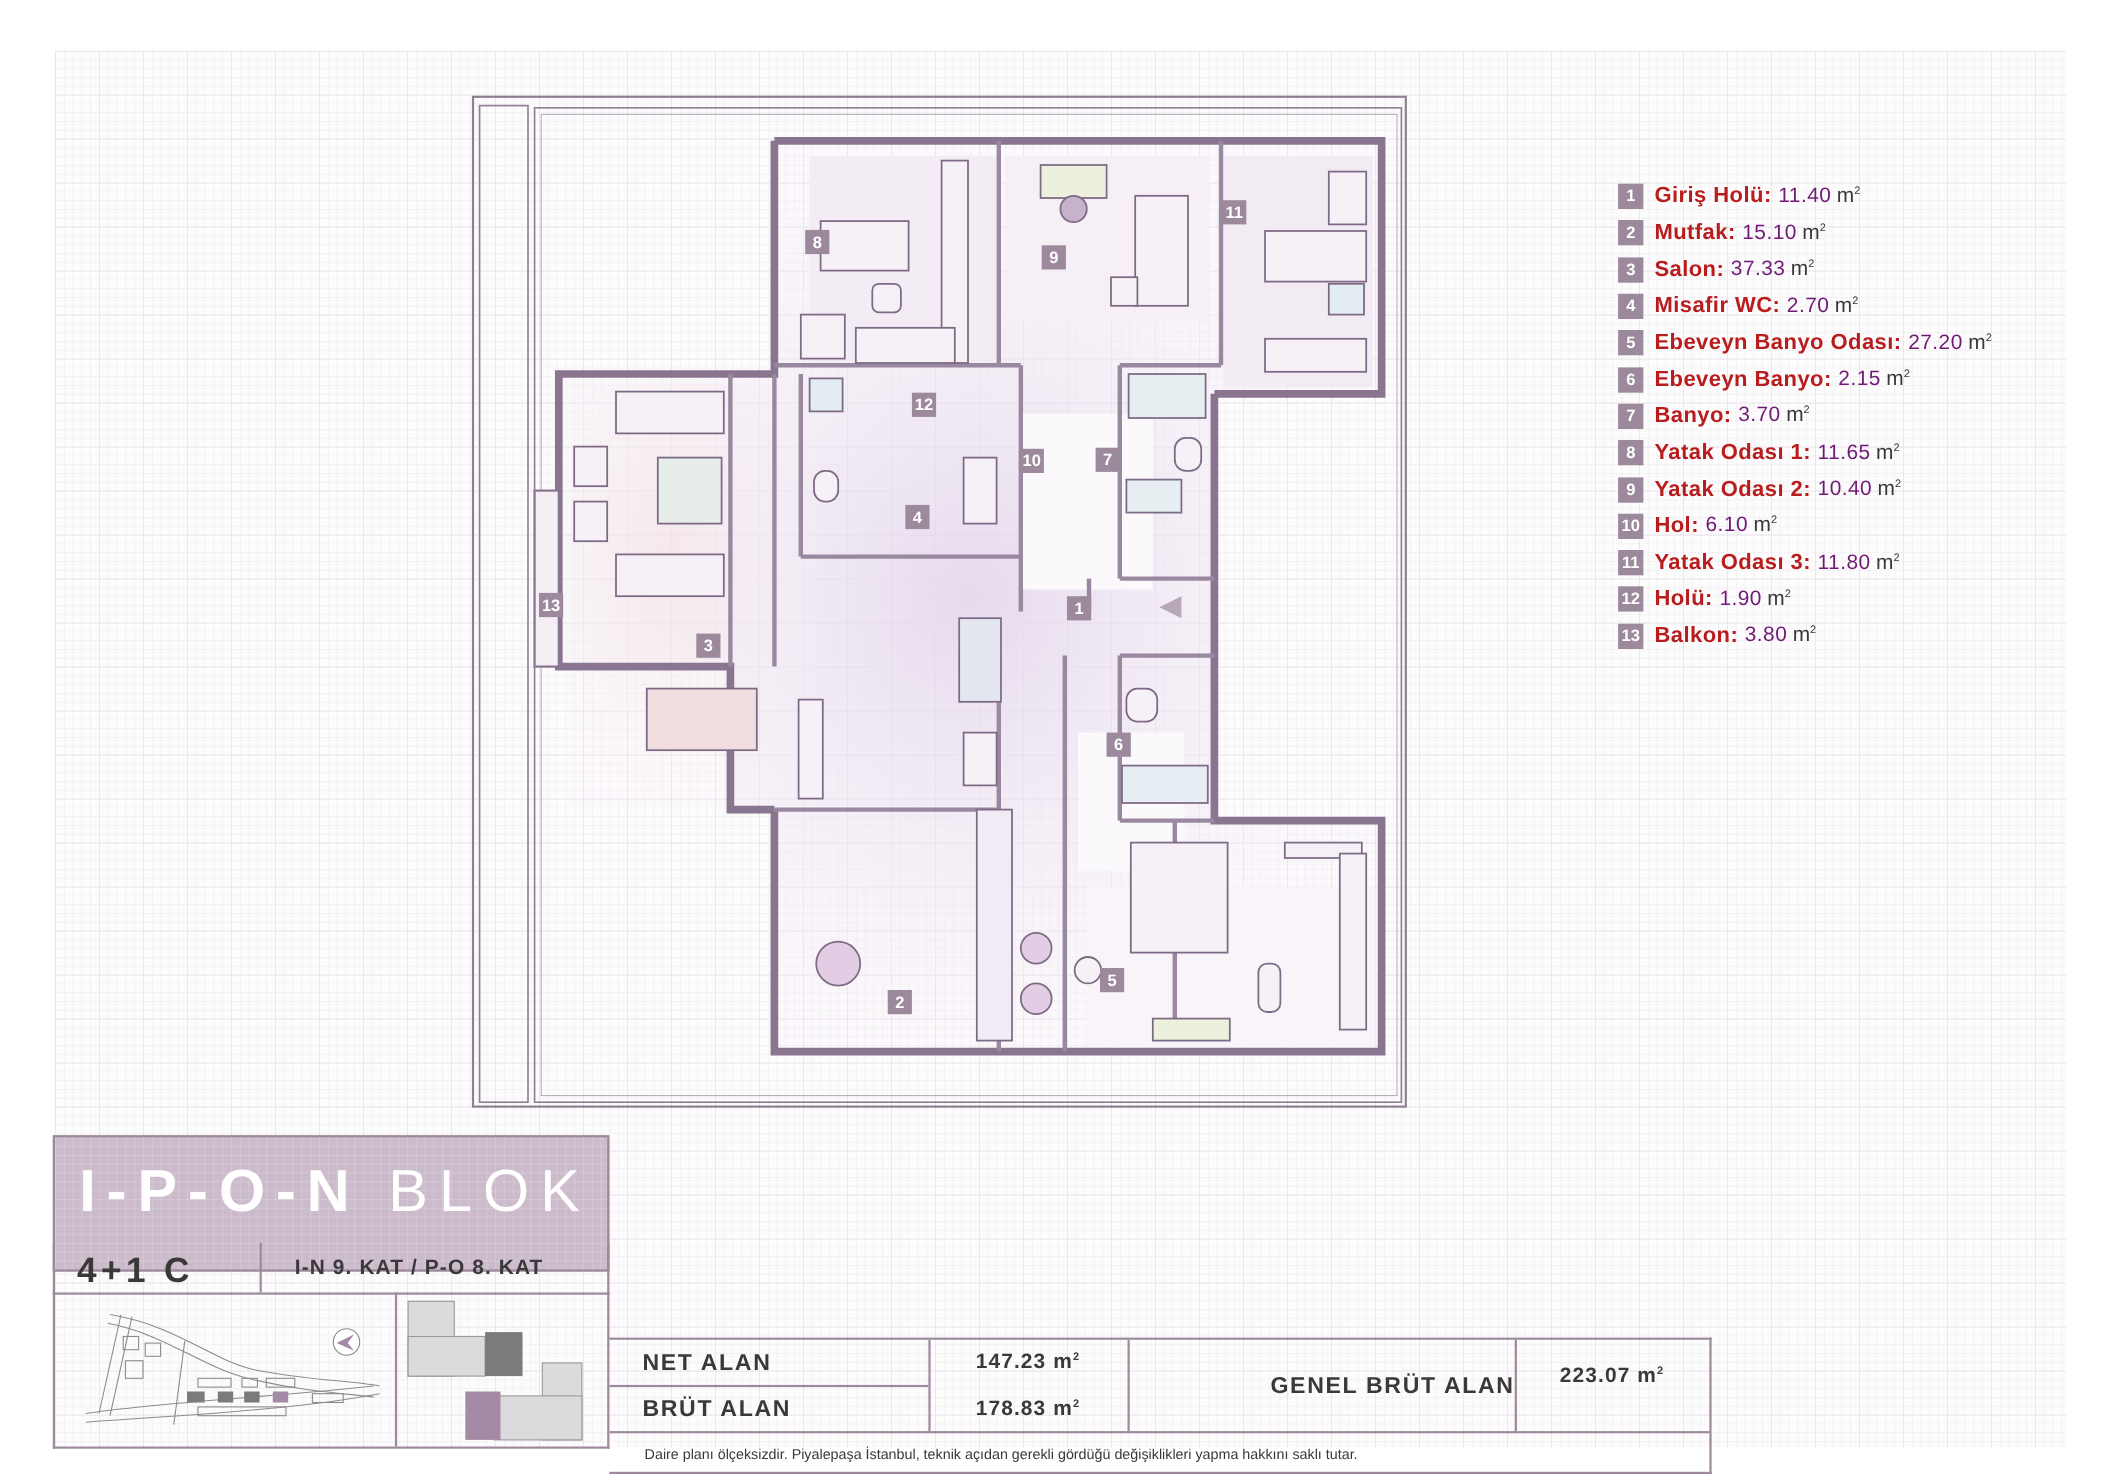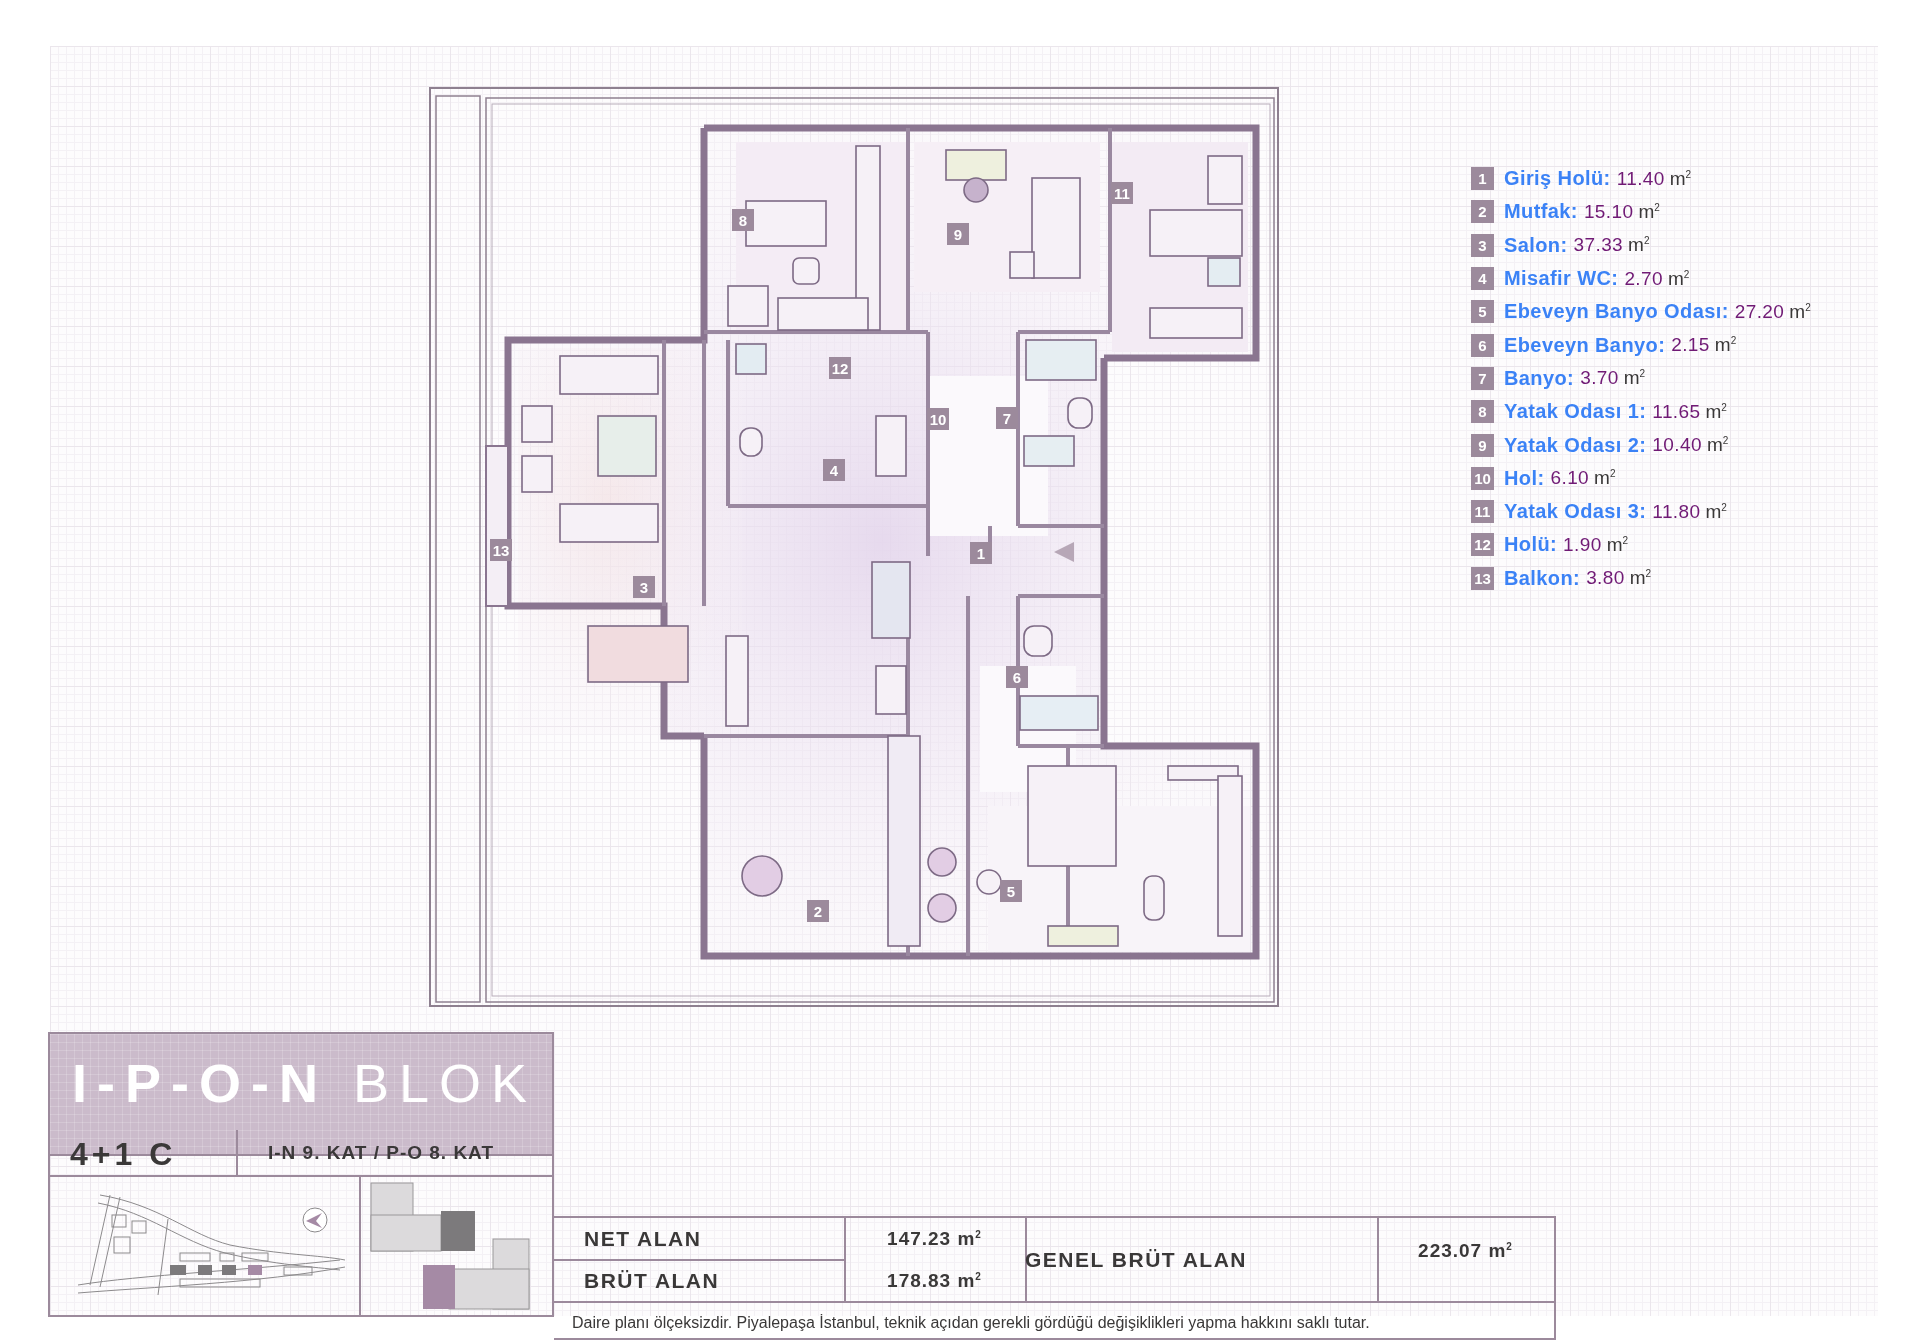--- a/index.html
+++ b/index.html
@@ -28,21 +28,21 @@
     display:flex; align-items:center; justify-content:center; box-sizing:border-box;
   }
   
   .legend { position:absolute; left:1471px; top:162px; }
   .legend-row { display:flex; align-items:center; height:33.3px; white-space:nowrap; }
   .legend-num {
     width:23px; height:23px; background:#9c8a9c; color:#fff;
     font-size:15px; font-weight:bold; display:flex; align-items:center; justify-content:center;
     margin-right:10px; flex:none;
   }
-  .legend-name { font-size:20px; font-weight:bold; color:#3b82f6; letter-spacing:0.4px; }
+  .legend-name { font-size:20px; font-weight:bold; color:#b91c1c; letter-spacing:0.4px; }
   .legend-val { font-size:19px; color:#701a75; margin-left:6px; letter-spacing:0.4px; }
   .legend-unit { font-size:19px; color:#3a3838; margin-left:5px; }
   .legend-unit sup { font-size:10px; }
   .tb-header {
     position:absolute; left:48px; top:1032px; width:506px; height:124px;
     background:#cbbbcb; border:2px solid #9c8a9c; box-sizing:border-box;
     background-image:
       linear-gradient(rgba(255,255,255,0.18) 1px, transparent 1px),
       linear-gradient(90deg, rgba(255,255,255,0.18) 1px, transparent 1px);
     background-size:8px 8px;
@@ -68,21 +68,21 @@
   .area-table {
     position:absolute; left:554px; top:1192px; width:1002px; height:124px;
     border:2px solid #9c8a9c; border-left:none; box-sizing:border-box;margin-top:24px;
   }
   .cell { position:absolute; box-sizing:border-box; display:flex; align-items:center; }
   .cell-text { font-size:21px; font-weight:bold; color:#3a3838; letter-spacing:1.5px; }
   .cell-val { font-size:19px; font-weight:bold; color:#3a3838; letter-spacing:1px; }
   .cell-val sup { font-size:10px; }
   .vline { position:absolute; width:2px; background:#9c8a9c; }
   .hline { position:absolute; height:2px; background:#9c8a9c; }
-  .disclaimer { position:absolute; left:18px; top:96px; font-size:16px; color:#3a3838; white-space:nowrap; }
+  .disclaimer { position:absolute; left:32px; top:96px; font-size:13px; color:#3a3838; white-space:nowrap; }
 </style>
 </head>
 <body>
 
 <div class="sheet"></div>
 
 <div class="plan">
   <svg width="852" height="924" viewBox="0 0 852 924">
     <defs>
       <radialGradient id="wash1" cx="50%" cy="50%" r="50%">
@@ -353,20 +353,20 @@
   </div>
   <div class="cell" style="left:290px;top:0;width:181px;height:41px;justify-content:center;">
     <span class="cell-val"><span>147.23 m</span><sup>2</sup></span>
   </div>
   <div class="cell" style="left:30px;top:42px;height:41px;text-align:center;">
     <span class="cell-text">BRÜT ALAN</span>
   </div>
   <div class="cell" style="left:290px;top:42px;width:181px;height:41px;justify-content:center;">
     <span class="cell-val"><span>178.83 m</span><sup>2</sup></span>
   </div>
-  <div class="cell" style="left:471px;top:0;width:352px;height:83px;justify-content:flex-start;">
+  <div class="cell" style="left:471px;top:0;width:352px;height:83px;justify-content:flex-end;padding-left:48px;">
     <span class="cell-text">GENEL BRÜT ALAN</span>
   </div>
   <div class="cell" style="left:823px;top:0;width:177px;height:66px;justify-content:center;">
     <span class="cell-val"><span>223.07 m</span><sup>2</sup></span>
   </div>
   <div class="disclaimer">Daire planı ölçeksizdir. Piyalepaşa İstanbul, teknik açıdan gerekli gördüğü değişiklikleri yapma hakkını saklı tutar.</div>
 </div>
 
 </body></html>

